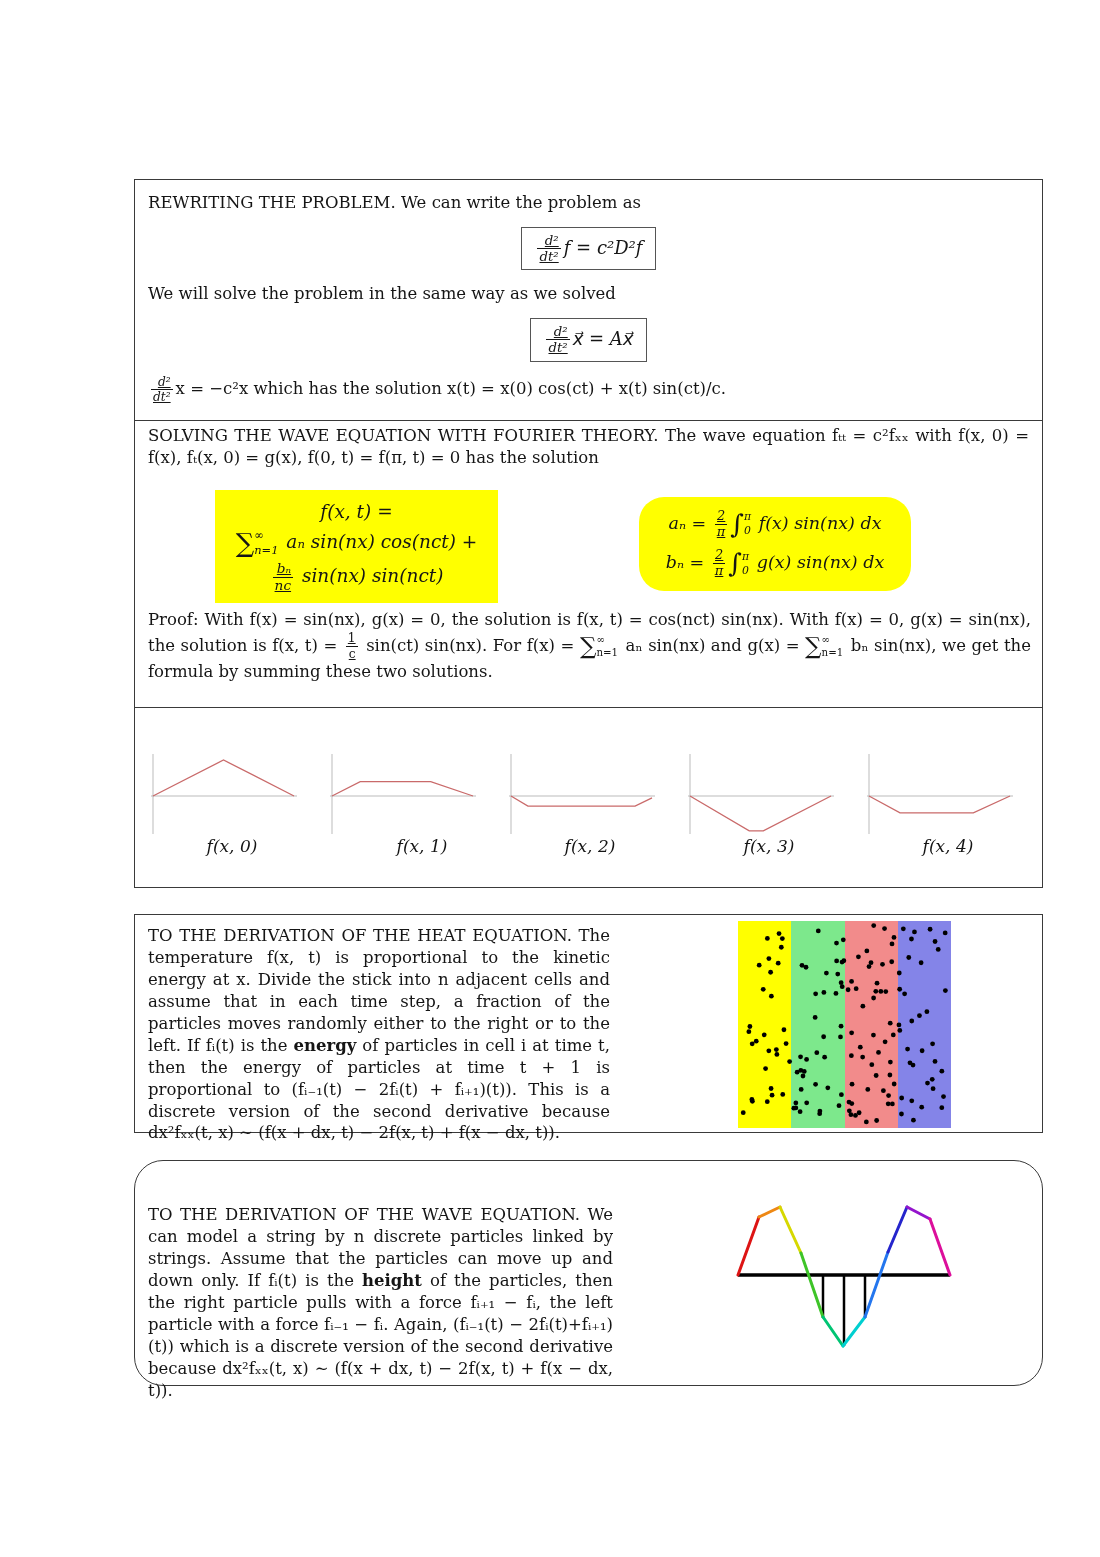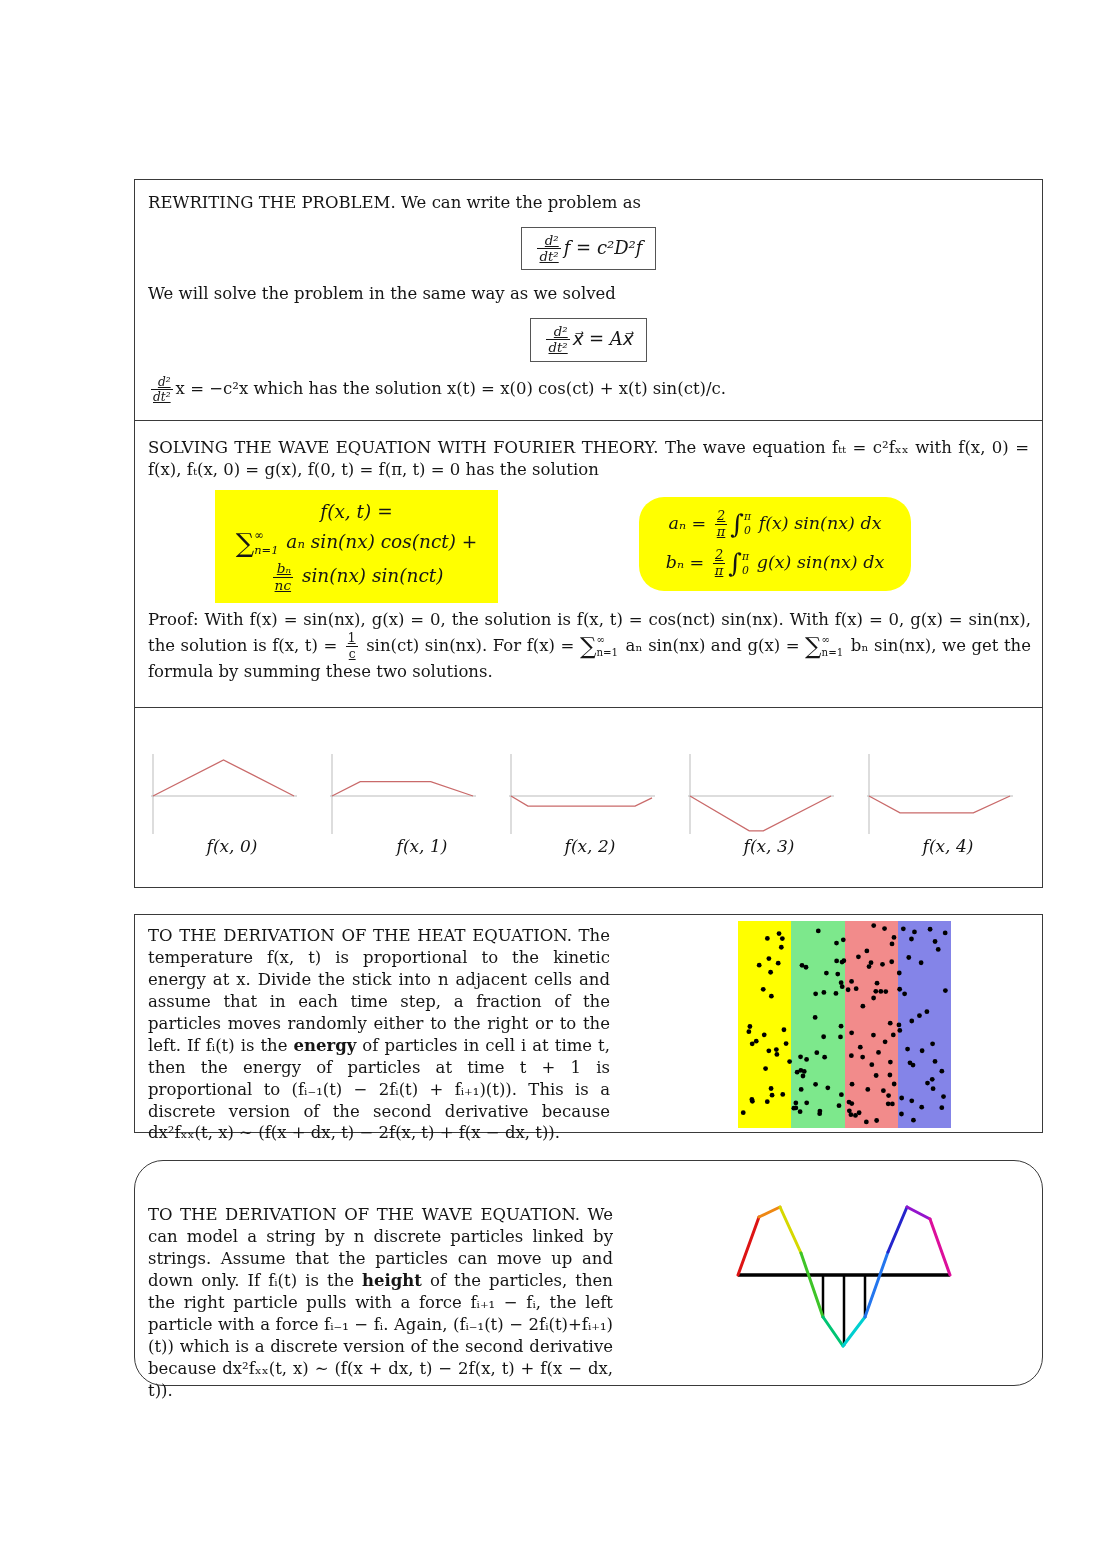--- a/index.html
+++ b/index.html
@@ -1,20 +1,20 @@
 <!DOCTYPE html>
 <html><head>
 <meta charset="utf-8">
 <style>
   html,body{margin:0;padding:0;background:#ffffff;}
   #page{position:relative;width:1100px;height:1557px;background:#ffffff;
         font-family:"DejaVu Serif","DejaVu Sans",serif;font-size:16.5px;color:#151515;}
   .box{position:absolute;left:134px;width:909px;border:1.4px solid #3a3a3a;background:#ffffff;box-sizing:border-box;}
   #box-rewriting{top:149px;height:246px;padding:12px 13px;margin-top:30px;}
-  #box-fourier{top:420px;height:317px;padding:16px 13px;position:absolute;}
+  #box-fourier{top:420px;height:317px;padding:4px 13px;position:absolute;}
   #box-viz{top:707px;height:181px;padding:8px 13px;}
   #box-heat{top:914px;height:219px;}
   #box-wave{top:1160px;height:226px;border-radius:29px;}
   .para{margin:0;text-align:justify;line-height:1.32;}
   .m{font-style:italic;}
   .fbox{display:table;margin:13px auto;border:1px solid #555;padding:5px 12px;font-size:18px;font-style:italic;line-height:1.2;}
   .frac{display:inline-block;vertical-align:middle;text-align:right;font-size:0.74em;line-height:1.15;margin:0 3px;text-decoration:underline;}
   .frac .num{display:block;border-bottom:1px solid currentColor;padding:0 2px;}
   .frac .den{display:block;padding:0 2px;}
   .limstack{display:inline-flex;flex-direction:column;justify-content:space-between;vertical-align:middle;

